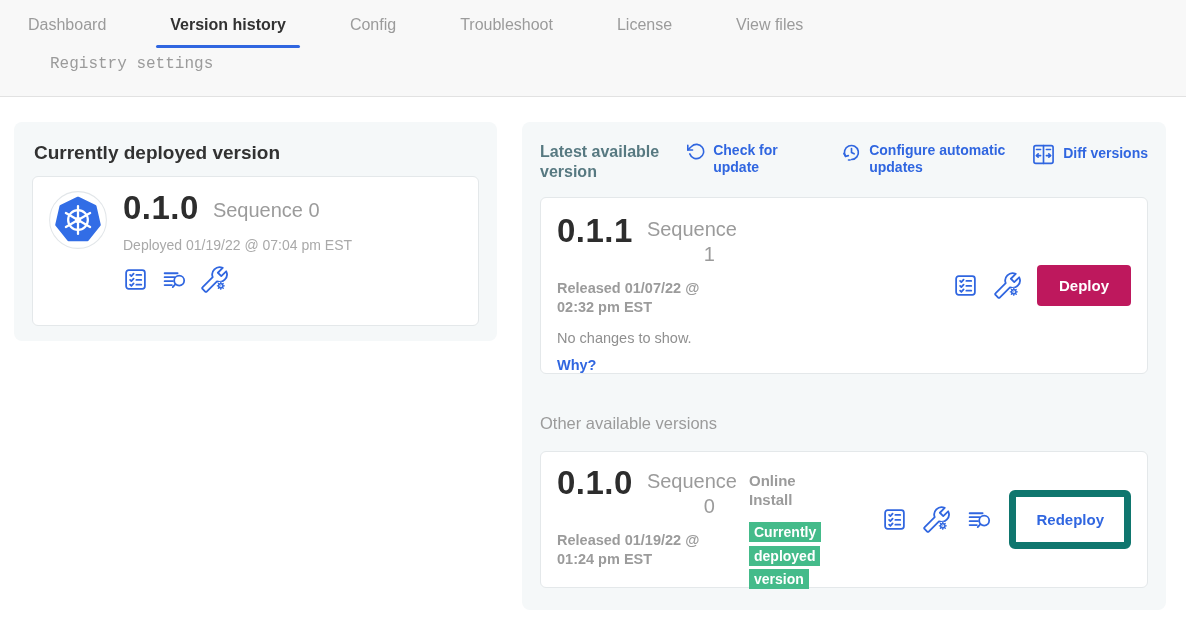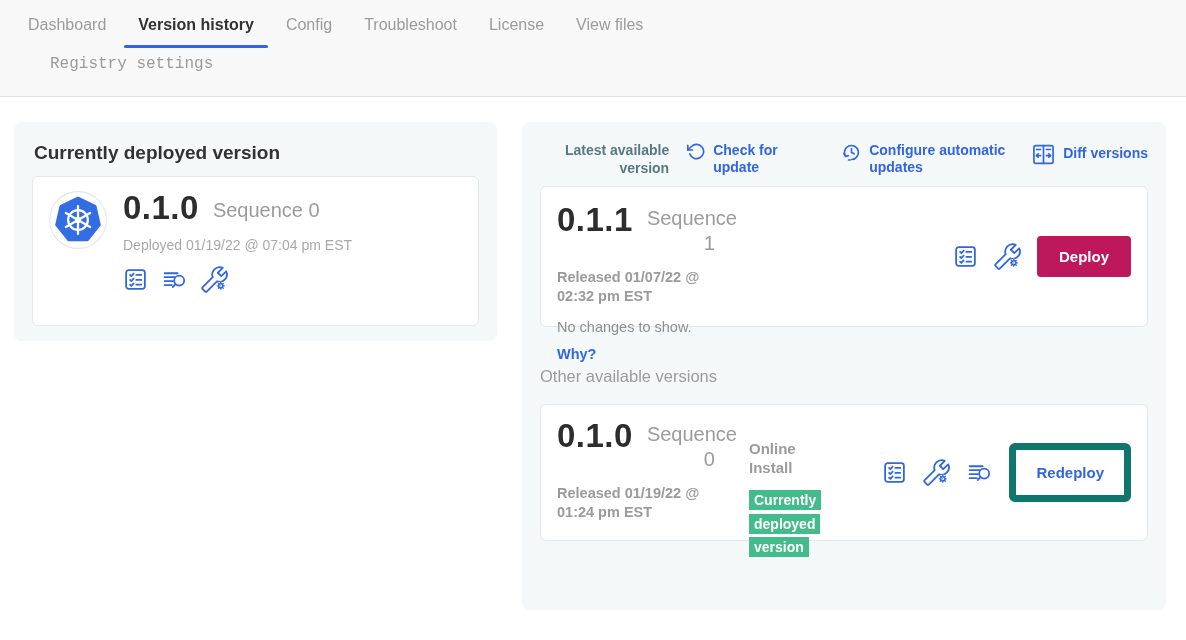--- a/index.html
+++ b/index.html
@@ -1,21 +1,21 @@
 <!DOCTYPE html>
 <html><head>
 <meta charset="utf-8">
 <style>
   * { margin:0; padding:0; box-sizing:border-box; }
   html,body { width:1186px; height:640px; overflow:hidden; background:#fff;
     font-family:"Liberation Sans", sans-serif; -webkit-font-smoothing:antialiased; }
 
   
   .nav { background:#f8f8f8; border-bottom:1px solid #e2e2e2; height:97px; }
-  .nav-row1 { display:flex; gap:32px; padding:16px 0 0 28px; }
+  .nav-row1 { display:flex; gap:64px; padding:16px 0 0 28px; }
   .tab { position:relative; font-size:16px; font-weight:500; color:#9b9b9b;
     padding-bottom:14px; cursor:pointer; white-space:nowrap; }
   .tab.active { color:#323232; font-weight:700; }
   .tab.active::after { content:""; position:absolute; left:-14px; right:-14px;
     bottom:0; height:3px; background:#3066e0; border-radius:3px; }
   .nav-row2 { padding:7px 0 0 50px;font-family:Liberation Mono, monospace; }
 
   
   .main { position:relative; height:543px; background:#fff; }
   .panel { position:absolute; background:#f5f8f9; border-radius:8px; }
@@ -33,40 +33,40 @@
   .version-num { font-size:33px; font-weight:700; color:#2d2d2d; line-height:1.05; letter-spacing:.5px; }
   .seq { font-size:20px; color:#9b9b9b; margin-top:7px; line-height:1.25;text-align:right; }
   .seq.narrow { width:68px; margin-top:3px; }
   .muted-strong { font-size:14.5px; font-weight:700; color:#9b9b9b; line-height:1.32; }
   .deployed-at { font-size:14px; font-weight:500; color:#a9a9a9; margin-top:11px; }
   .icon-row { display:flex; gap:13px; margin-top:13px; align-items:center; }
   .icon-btn { cursor:pointer; display:inline-flex; }
 
   
   .panel-header { display:flex; align-items:flex-start; }
-  .panel-heading { width:140px; font-size:14px; font-weight:700; color:#577981; line-height:1.28;text-align:right; }
+  .panel-heading { width:140px; font-size:16px; font-weight:700; color:#577981; line-height:1.28; }
   .action-link { display:flex; gap:7px; align-items:flex-start; color:#3066e0;
     font-weight:700; font-size:14px; line-height:1.22; cursor:pointer; }
   .action-link .txt { display:block; }
   .a1 { margin-left:18px; } .a1 .txt { width:82px; }
   .a2 { margin-left:46px; } .a2 .txt { width:162px; }
   .a3 { margin-left:auto; } .a3 .txt { white-space:nowrap; margin-top:3px; }
 
   .version-card { display:flex; padding:16px; }
-  .card-latest { margin-top:8px; height:141px; }
+  .card-latest { margin-top:14px; height:177px; }
   .card-other  { margin-top:18px; height:137px; padding:14px 16px; }
 
   .vc-left { width:192px; }
   .released { width:162px; margin-top:12px; }
   .changes { font-size:14.5px; color:#8f8f8f; margin-top:13px; }
   .why { font-size:14.5px; font-weight:700; color:#3066e0; margin-top:11px; cursor:pointer; }
 
   .vc-mid { width:118px; font-size:15px; font-weight:700; color:#9b9b9b; line-height:1.3; }
   .vc-mid.down { margin-top:52px; }
-  .vc-mid.up { margin-top:20px; }
+  .vc-mid.up { margin-top:5px; }
   .source { width:90px; }
 
   .badge-wrap { width:80px; margin-top:10px; line-height:1.55; }
   .badge { background:#44bb8a; color:#fff; font-size:14px; font-weight:700;
     padding:2px 5px; -webkit-box-decoration-break:clone; box-decoration-break:clone; }
 
   .vc-right { margin-left:auto; display:flex; align-items:center; gap:16px; }
 
   .btn-primary { background:#be185d; color:#fff; border:none; border-radius:4px;
     font-family:inherit; font-size:15px; font-weight:700; padding:12px 22px; cursor:pointer; }

